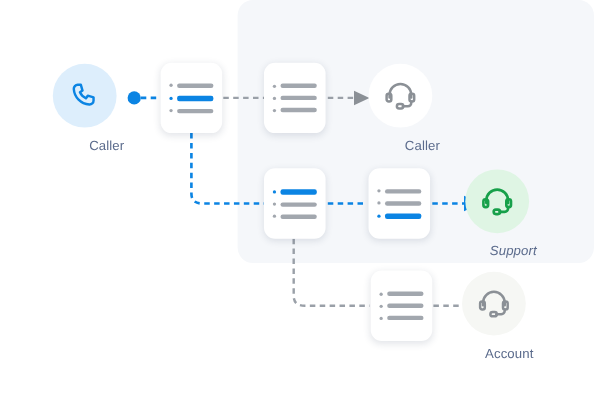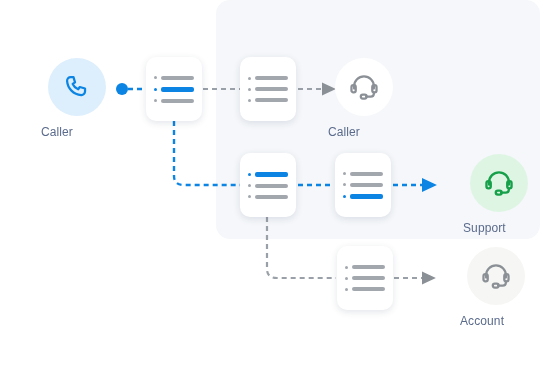--- a/index.html
+++ b/index.html
@@ -31,21 +31,21 @@
     width: 324px;
     height: 239px;
     background: #f5f7fa;
     border-radius: 14px;
   }
 
   
   .node {
     position: absolute;
     width: 72px;
-    text-align: left;
+    text-align: right;
   }
   .node .disc {
     width: 58px;
     height: 58px;
     border-radius: 50%;
     margin: 0 auto;
     display: flex;
     align-items: center;
     justify-content: center;
   }
@@ -156,34 +156,34 @@
         <path d="M4.6 13.2 V11.4 C4.6 7.3 7.9 4.0 12 4.0 C16.1 4.0 19.4 7.3 19.4 11.4 V13.2" stroke="#8b9096" stroke-width="1.7" stroke-linecap="round"></path>
         <rect x="2.6" y="10.6" width="3.2" height="5.4" rx="1.4" stroke="#8b9096" stroke-width="1.7"></rect>
         <rect x="18.2" y="10.6" width="3.2" height="5.4" rx="1.4" stroke="#8b9096" stroke-width="1.7"></rect>
         <path d="M19.4 16.0 V16.9 C19.4 18.2 18.4 19.2 17.1 19.2 H13.6" stroke="#8b9096" stroke-width="1.7" stroke-linecap="round"></path>
         <rect x="9.6" y="17.7" width="4.4" height="3.0" rx="1.5" stroke="#8b9096" stroke-width="1.7"></rect>
       </svg>
     </div>
     <div class="label">Caller</div>
   </div>
 
-  <div class="node" style="left:463px; top:154px;">
+  <div class="node" style="left:416px; top:154px;font-style:italic;">
     <div class="disc disc-support">
       <svg width="32" height="32" viewBox="0 0 24 24" fill="none">
         <path d="M4.6 13.2 V11.4 C4.6 7.3 7.9 4.0 12 4.0 C16.1 4.0 19.4 7.3 19.4 11.4 V13.2" stroke="#17a04a" stroke-width="1.8" stroke-linecap="round"></path>
         <rect x="2.6" y="10.6" width="3.2" height="5.4" rx="1.4" stroke="#17a04a" stroke-width="1.8"></rect>
         <rect x="18.2" y="10.6" width="3.2" height="5.4" rx="1.4" stroke="#17a04a" stroke-width="1.8"></rect>
         <path d="M19.4 16.0 V16.9 C19.4 18.2 18.4 19.2 17.1 19.2 H13.6" stroke="#17a04a" stroke-width="1.8" stroke-linecap="round"></path>
         <rect x="9.6" y="17.7" width="4.4" height="3.0" rx="1.5" stroke="#17a04a" stroke-width="1.8"></rect>
       </svg>
     </div>
     <div class="label">Support</div>
   </div>
 
-  <div class="node" style="left:460px; top:247px;">
+  <div class="node" style="left:413px; top:247px;">
     <div class="disc disc-account">
       <svg width="32" height="32" viewBox="0 0 24 24" fill="none">
         <path d="M4.6 13.2 V11.4 C4.6 7.3 7.9 4.0 12 4.0 C16.1 4.0 19.4 7.3 19.4 11.4 V13.2" stroke="#8b9096" stroke-width="1.7" stroke-linecap="round"></path>
         <rect x="2.6" y="10.6" width="3.2" height="5.4" rx="1.4" stroke="#8b9096" stroke-width="1.7"></rect>
         <rect x="18.2" y="10.6" width="3.2" height="5.4" rx="1.4" stroke="#8b9096" stroke-width="1.7"></rect>
         <path d="M19.4 16.0 V16.9 C19.4 18.2 18.4 19.2 17.1 19.2 H13.6" stroke="#8b9096" stroke-width="1.7" stroke-linecap="round"></path>
         <rect x="9.6" y="17.7" width="4.4" height="3.0" rx="1.5" stroke="#8b9096" stroke-width="1.7"></rect>
       </svg>
     </div>
     <div class="label">Account</div>

